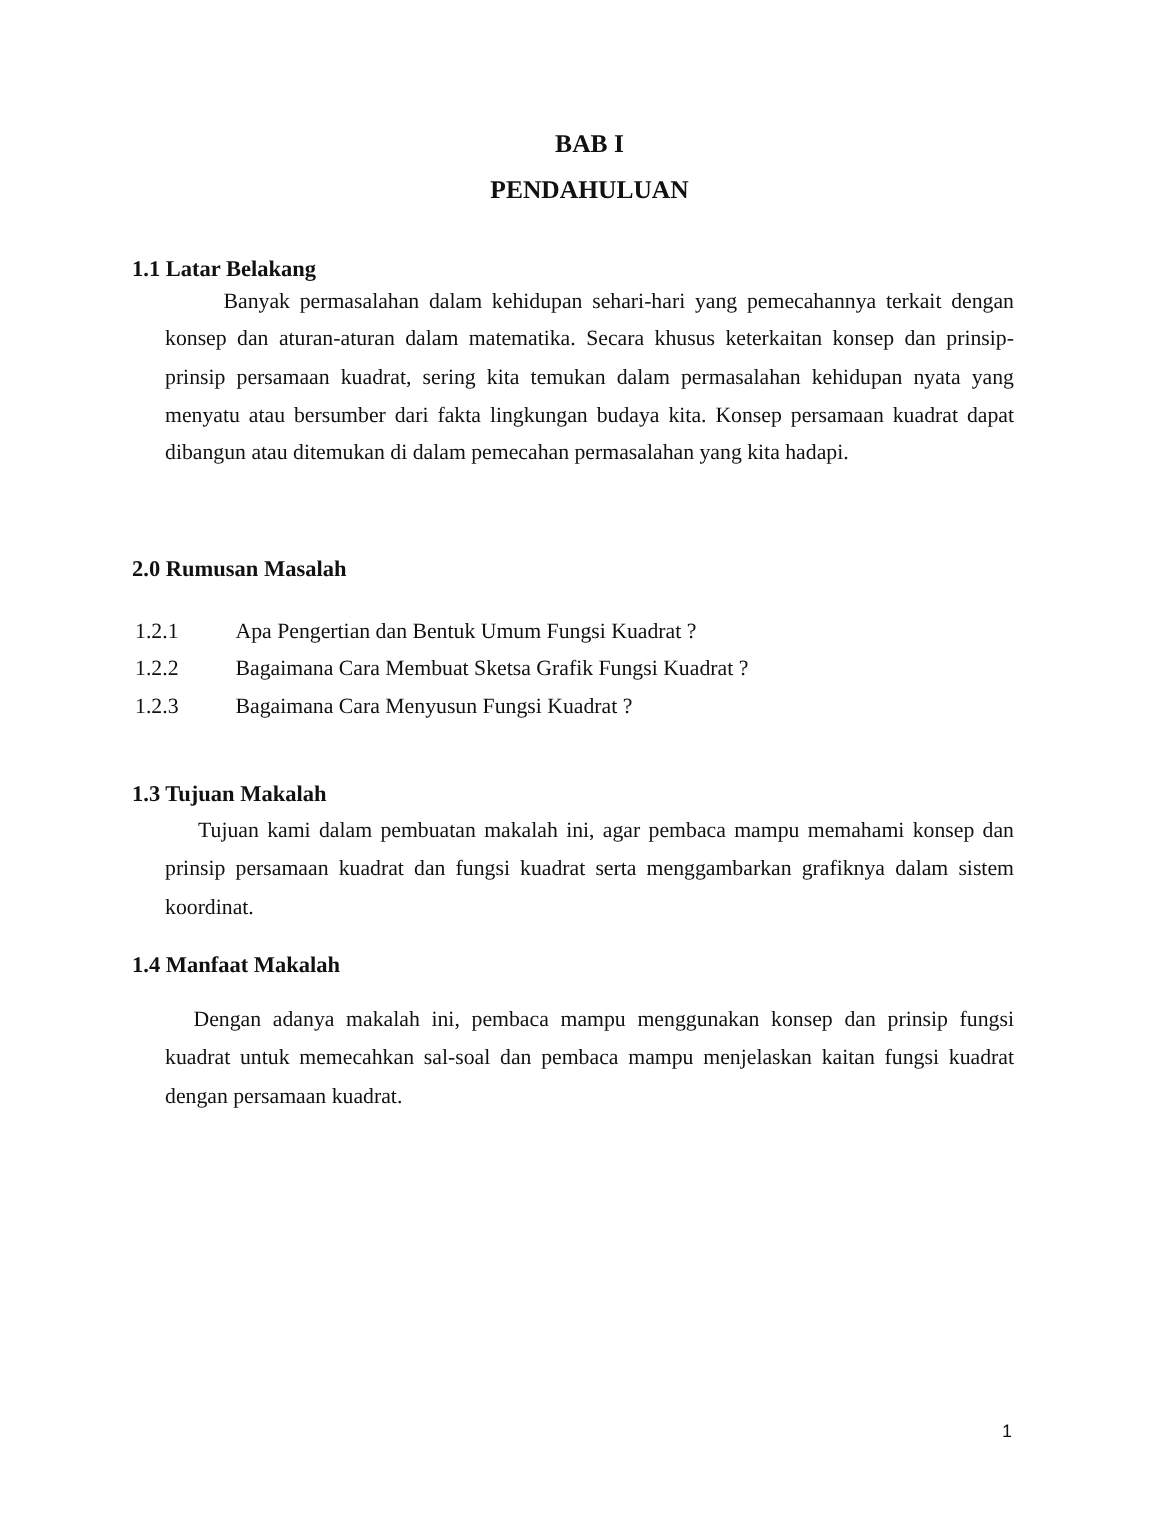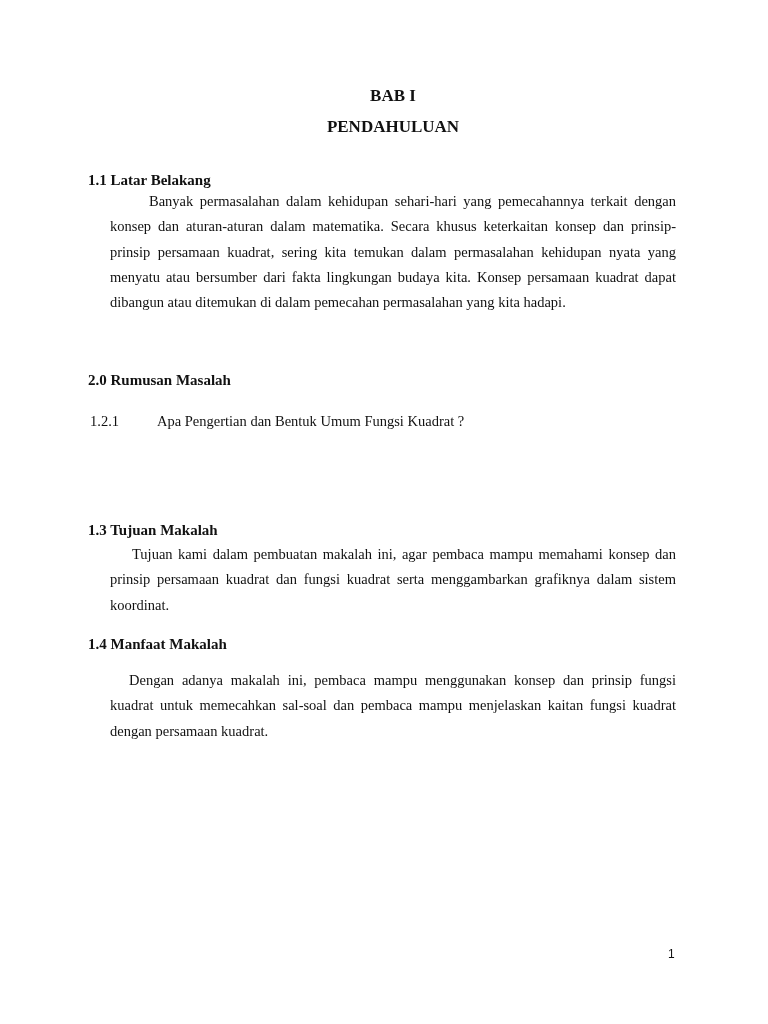--- a/index.html
+++ b/index.html
@@ -28,20 +28,26 @@
 <div class="title t2">PENDAHULUAN</div>
 
 <div class="h" style="top:172px;">1.1 Latar Belakang</div>
 <div class="para ind1" style="top:189px;">Banyak permasalahan dalam kehidupan sehari-hari yang pemecahannya terkait dengan konsep dan aturan-aturan dalam matematika. Secara khusus keterkaitan konsep dan prinsip-prinsip persamaan kuadrat, sering kita temukan dalam permasalahan kehidupan nyata yang menyatu atau bersumber dari fakta lingkungan budaya kita. Konsep persamaan kuadrat dapat dibangun atau ditemukan di dalam pemecahan permasalahan yang kita hadapi.</div>
 
 <div class="h" style="top:372px;">2.0 Rumusan Masalah</div>
 <div class="list" style="top:393px;">
   <div class="li">
     <span class="num">1.2.1</span><span>Apa Pengertian dan Bentuk Umum Fungsi Kuadrat ?</span>
   </div>
+  <div class="li">
+    <span class="num">1.2.2</span><span>Bagaimana Cara Membuat Sketsa Grafik Fungsi Kuadrat ?</span>
+  </div>
+  <div class="li">
+    <span class="num">1.2.3</span><span>Bagaimana Cara Menyusun Fungsi Kuadrat ?</span>
+  </div>
 </div>
 
 <div class="h" style="top:522px;">1.3 Tujuan Makalah</div>
 <div class="para ind2" style="top:542px;">Tujuan kami dalam pembuatan makalah ini, agar pembaca mampu memahami konsep dan prinsip persamaan kuadrat dan fungsi kuadrat serta menggambarkan grafiknya dalam sistem koordinat.</div>
 
 <div class="h" style="top:636px;">1.4 Manfaat Makalah</div>
 <div class="para ind3" style="top:668px;">Dengan adanya makalah ini, pembaca mampu menggunakan konsep dan prinsip fungsi kuadrat untuk memecahkan sal-soal dan pembaca mampu menjelaskan kaitan fungsi kuadrat dengan persamaan kuadrat.</div>
 
 <div class="pnum">1</div>
 

